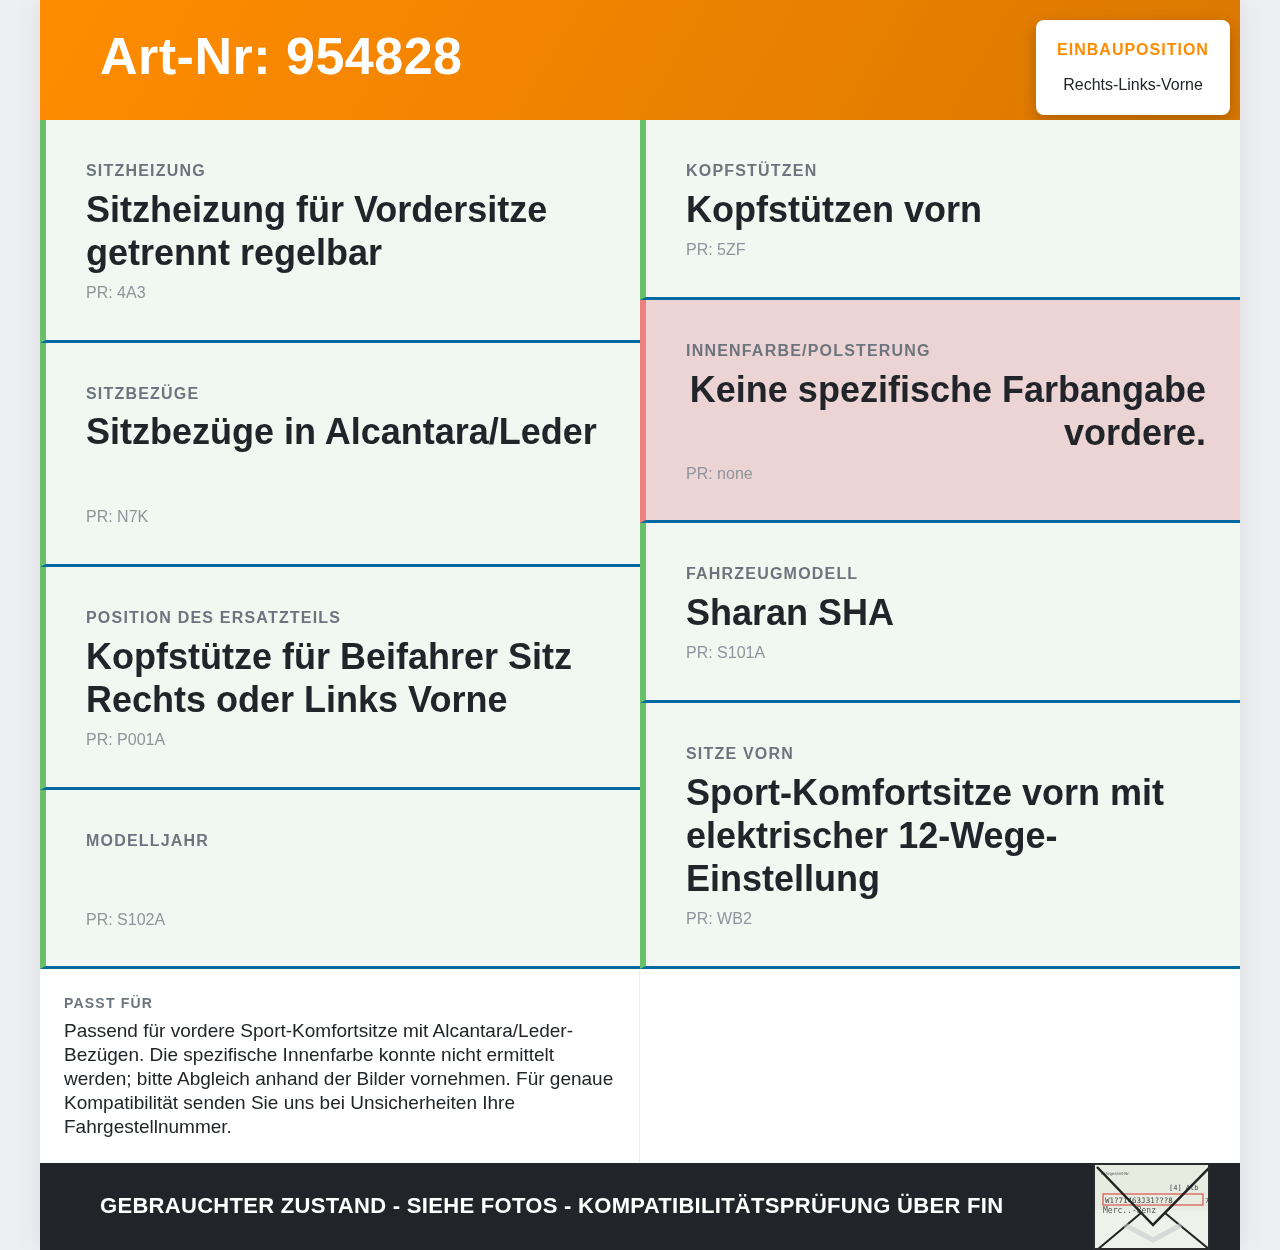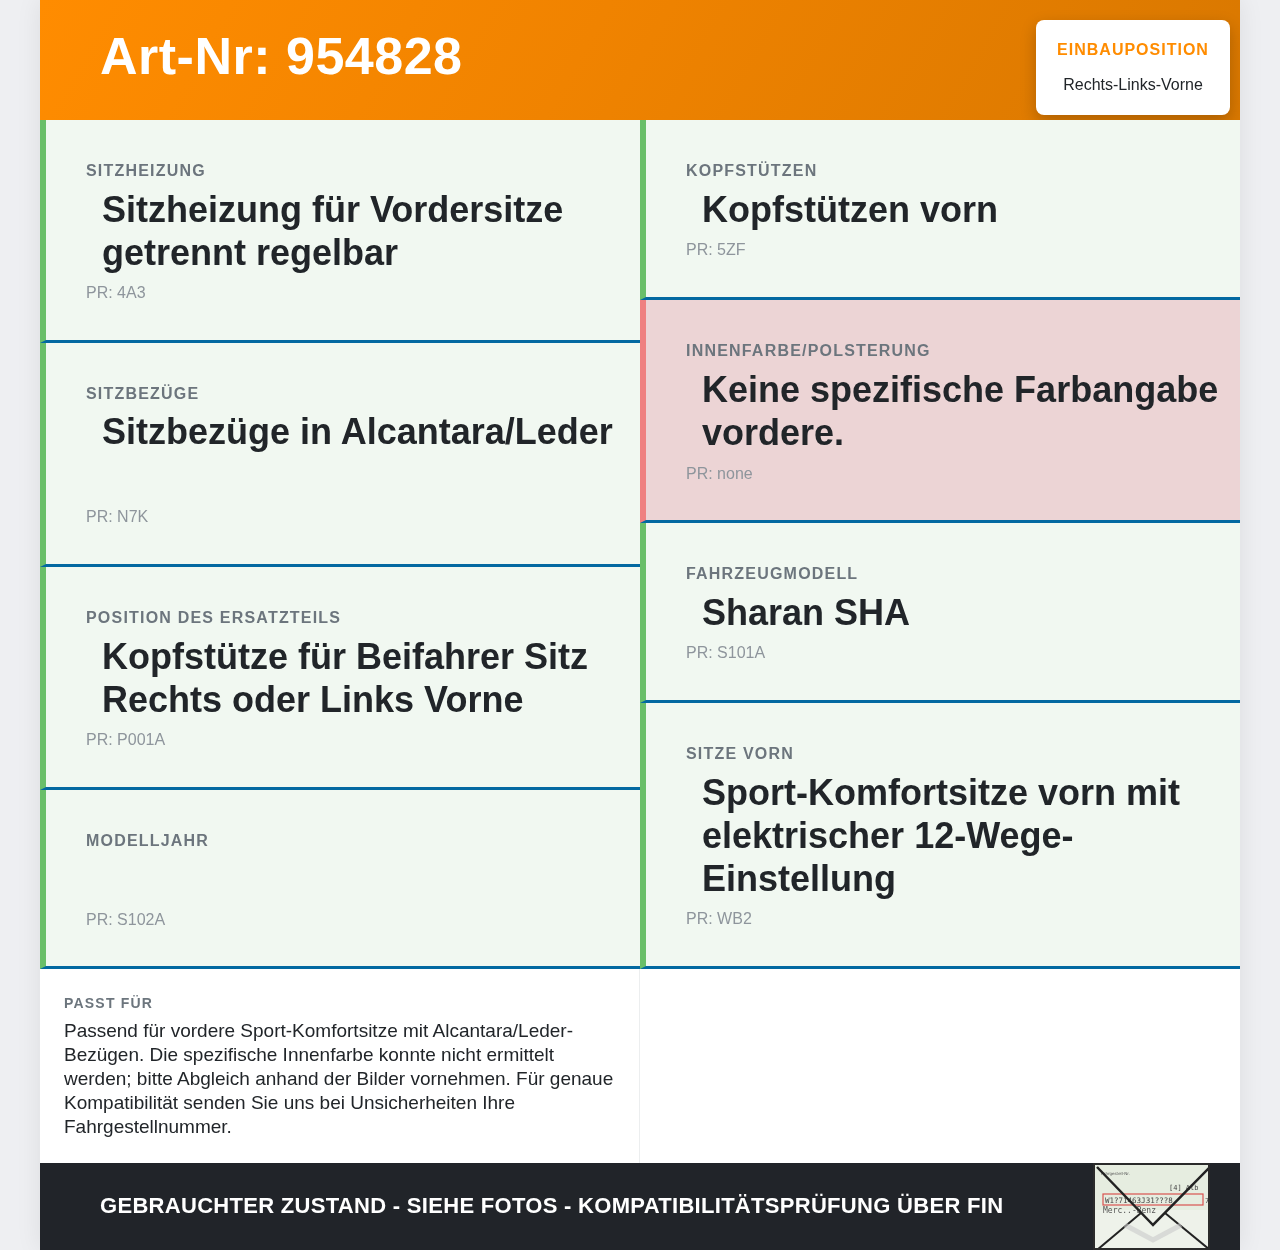--- a/index.html
+++ b/index.html
@@ -41,29 +41,29 @@
     }
     .col { position: absolute; top: 120px; width: 600px; }
     .col.left { left: 0; }
     .col.right { left: 600px; }
     .card {
       position: absolute; left: 0; width: 600px;
       background: #f1f8f1;
       border-left: 6px solid #6abf69;
       border-bottom: 3px solid #0369a1;
     }
-    .card.warn { background: #ecd4d5; border-left-color: #ef8080; }
+    .card.warn { background: #ecd4d5; border-left-color: #ef8080; text-align: right; }
     .card-label {
       position: absolute; left: 40px;
       font-size: 16px; font-weight: 700; color: #6c757d; letter-spacing: 1.2px;
       text-transform: uppercase;
     }
     .card-value {
       position: absolute; left: 40px; width: 520px;
-      font-size: 36px; font-weight: 700; line-height: 43px; color: #212529; margin-left: 16px;
+      font-size: 36px; font-weight: 700; line-height: 43px; color: #212529;
     }
     .card-pr {
       position: absolute; left: 40px;
       font-size: 16px; color: #8e959c;
     }
     .fits {
       position: absolute; left: 0; top: 969px; width: 600px; height: 194px;
       background: #ffffff; border-right: 1px solid #eceeef;
     }
     .fits-label {

